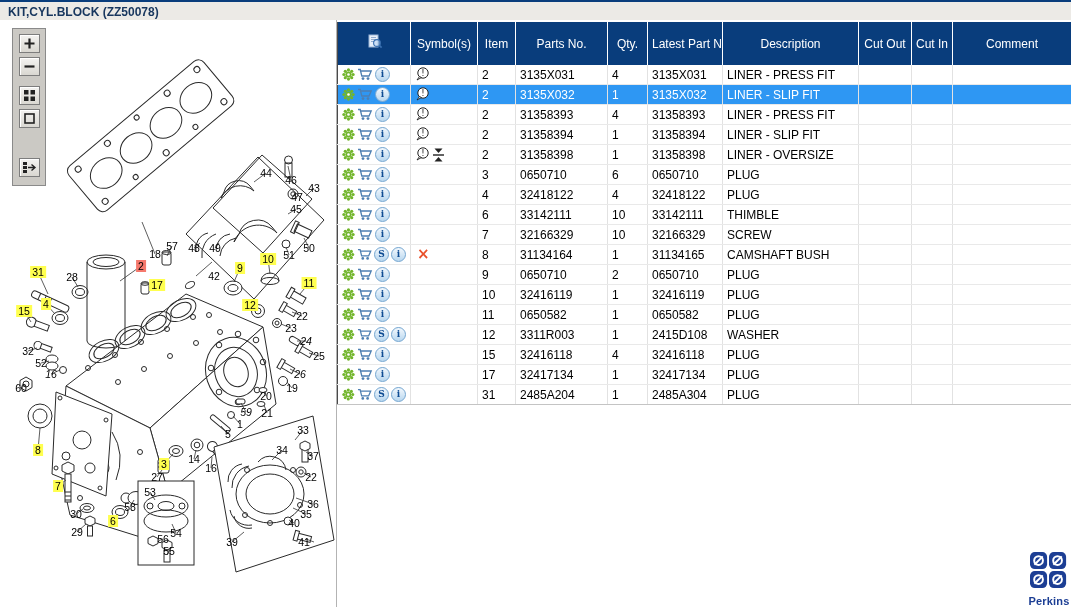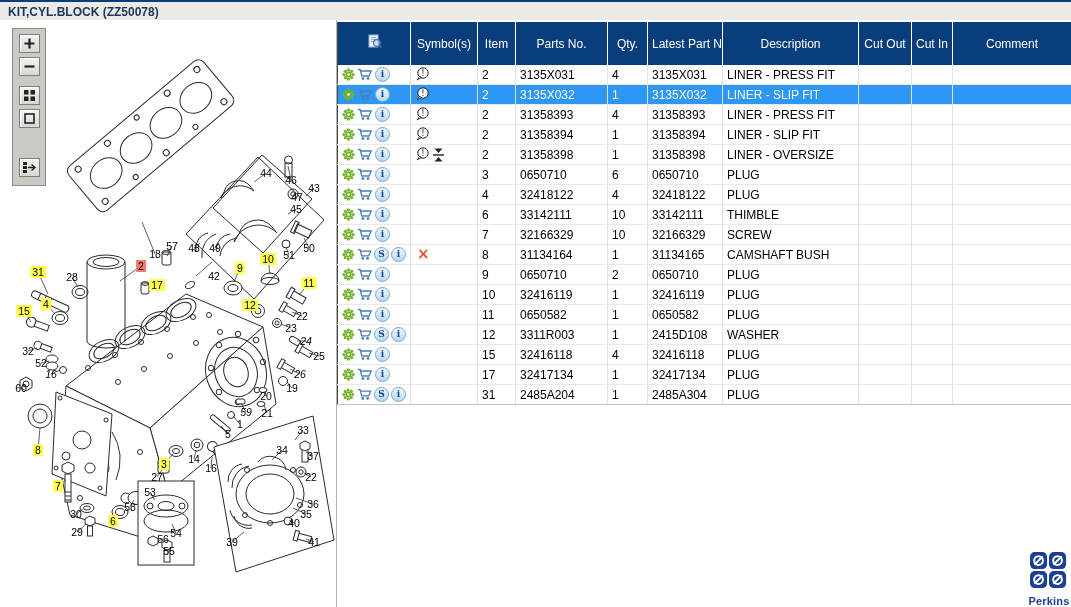--- a/index.html
+++ b/index.html
@@ -402,21 +402,21 @@
       <span class="callout" style="left: 163px; top: 539px;">56</span>
       <span class="callout" style="left: 169px; top: 551px;">55</span>
       <span class="callout" style="left: 303px; top: 430px; text-align: center;">33</span>
       <span class="callout" style="left: 282px; top: 450px;">34</span>
       <span class="callout" style="left: 313px; top: 456px;">37</span>
       <span class="callout" style="left: 311px; top: 477px;">22</span>
       <span class="callout" style="left: 313px; top: 504px;">36</span>
       <span class="callout" style="left: 306px; top: 514px;">35</span>
       <span class="callout" style="left: 294px; top: 523px;">40</span>
       <span class="callout" style="left: 232px; top: 542px;">39</span>
-      <span class="callout" style="left: 314px; top: 542px;">41</span>
+      <span class="callout" style="left: 304px; top: 542px;">41</span>
       <span class="callout" style="left: 196px; top: 276px; margin-left: 18px;">42</span>
       <span class="callout" style="left: 314px; top: 188px;">43</span>
       <span class="callout" style="left: 266px; top: 173px;">44</span>
       <span class="callout" style="left: 291px; top: 180px;">46</span>
       <span class="callout" style="left: 297px; top: 197px;">47</span>
       <span class="callout" style="left: 296px; top: 209px;">45</span>
       <span class="callout" style="left: 194px; top: 248px;">48</span>
       <span class="callout" style="left: 215px; top: 248px;">49</span>
       <span class="callout" style="left: 309px; top: 248px;">50</span>
       <span class="callout" style="left: 289px; top: 255px;">51</span>

